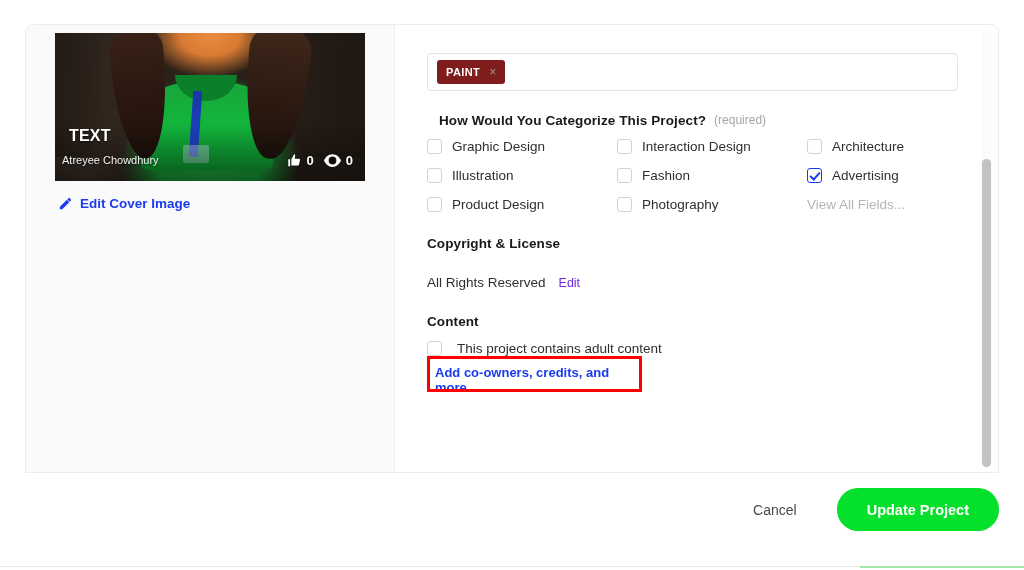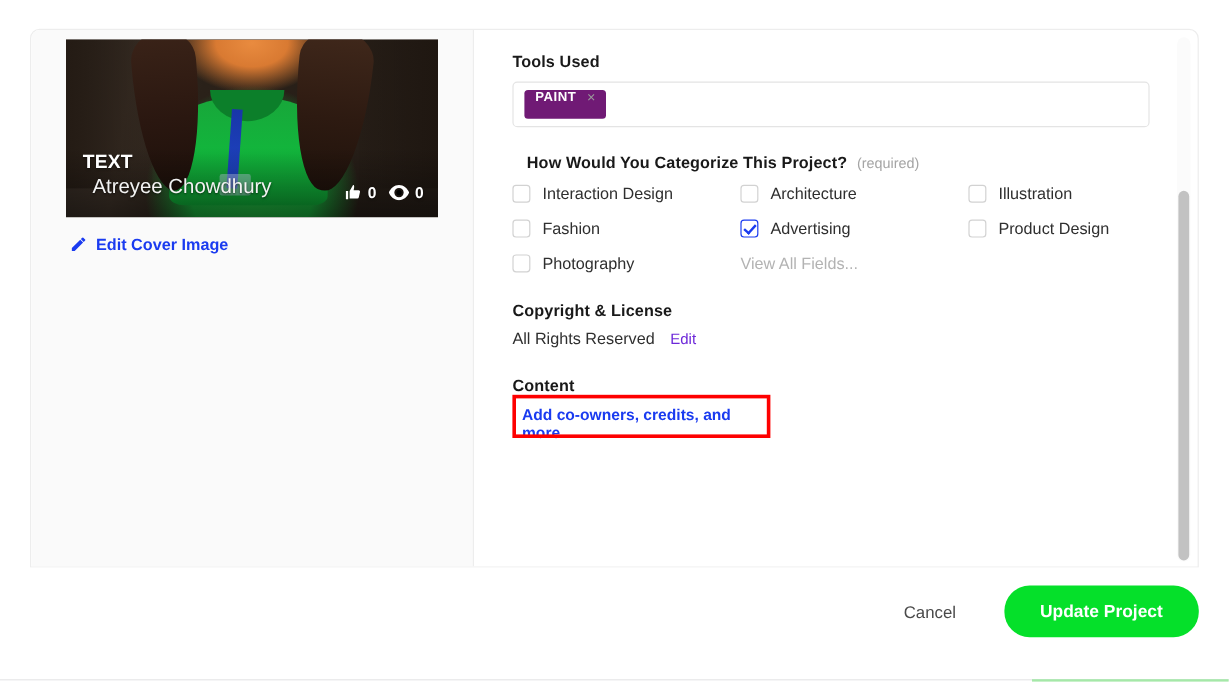--- a/index.html
+++ b/index.html
@@ -134,23 +134,23 @@
     position: absolute;
     left: 14px; bottom: 36px;
     color: #ffffff;
     font-size: 16px;
     font-weight: bold;
     letter-spacing: 0.2px;
     text-shadow: 0 1px 2px rgba(0,0,0,0.6);
   }
   .thumb-author {
     position: absolute;
-    left: 22px; bottom: 15px;
+    left: 7px; bottom: 15px;
     color: #f2f2f2;
-    font-size: 17px;
+    font-size: 11px;
     text-shadow: 0 1px 2px rgba(0,0,0,0.6);
   }
   .thumb-stats {
     position: absolute;
     right: 12px; bottom: 13px;
     display: flex;
     align-items: center;
     gap: 10px;
     color: #ffffff;
     font-size: 13px;
@@ -195,43 +195,44 @@
     border: 1px solid #e4e4e4;
     border-radius: 4px;
     background: #ffffff;
     display: flex;
     align-items: center;
     padding: 0 9px;
   }
 
   .tag {
     display: inline-flex;
+    align-items: center;
     gap: 9px;
     height: 24px;
     padding: 0 9px;
-    background: #701a75;
+    background: #7f1d1d;
     border-radius: 3px;
   }
   .tag-label {
     color: #ffffff;
     font-size: 11px;
     font-weight: bold;
     letter-spacing: 0.4px;
   }
   .tag-x {
     color: #9a9a9a;
     font-size: 12px;
     line-height: 1;
     cursor: pointer;
   }
 
   .cat-head {
     margin-top: 22px;
     display: flex;
-    align-items: flex-end;
+    align-items: flex-start;
     gap: 8px;
     padding-left: 12px;
   }
   .required {
     font-size: 12px;
     color: #a5a5a5;
   }
 
   .cat-grid {
     margin-top: 11px;
@@ -274,21 +275,21 @@
   }
   .view-all {
     font-size: 13.5px;
     color: #b3b3b3;
     cursor: pointer;
     align-self: center;
   }
 
   .copy-head { margin-top: 24px; }
   .copy-row {
-    margin-top: 9px;
+    margin-top: 24px;
     display: flex;
     align-items: baseline;
     gap: 13px;
   }
   .copy-value { font-size: 13.5px; color: #2f2f2f; }
   .copy-edit { font-size: 12.5px; color: #6d28d9; cursor: pointer; }
 
   .content-head { margin-top: 24px; }
   .adult-row { margin-top: 12px; }
   .adult-row .cb-label { margin-left: 5px; }
@@ -441,38 +442,41 @@
               <path d="M3 17.2V21h3.8L18 9.8 14.2 6 3 17.2zM20.7 7.1a1 1 0 0 0 0-1.4l-2.4-2.4a1 1 0 0 0-1.4 0l-1.9 1.9L18.8 9l1.9-1.9z"></path>
             </svg>
           </span>
           <span>Edit Cover Image</span>
         </div>
 
       </div>
 
       <div class="right-col">
 
-        <div class="section-label">Tools Used</div>
 
         <div class="tools-box">
           <span class="tag">
             <span class="tag-label">PAINT</span>
             <span class="tag-x">×</span>
           </span>
         </div>
 
         <div class="cat-head">
           <span class="section-label">How Would You Categorize This Project?</span>
           <span class="required">(required)</span>
         </div>
 
         <div class="cat-grid">
 
           <div class="cb-row">
             <span class="cb"></span>
+            <span class="cb-label">Graphic Design</span>
+          </div>
+          <div class="cb-row">
+            <span class="cb"></span>
             <span class="cb-label">Interaction Design</span>
           </div>
           <div class="cb-row">
             <span class="cb"></span>
             <span class="cb-label">Architecture</span>
           </div>
 
           <div class="cb-row">
             <span class="cb"></span>
             <span class="cb-label">Illustration</span>
@@ -498,20 +502,24 @@
 
         </div>
 
         <div class="section-label copy-head">Copyright &amp; License</div>
         <div class="copy-row">
           <span class="copy-value">All Rights Reserved</span>
           <span class="copy-edit">Edit</span>
         </div>
 
         <div class="section-label content-head">Content</div>
+        <div class="cb-row adult-row">
+          <span class="cb"></span>
+          <span class="cb-label">This project contains adult content</span>
+        </div>
 
         <div class="coowner-wrap">
           <span class="coowner-link">Add co-owners, credits, and more...</span>
           <span class="annot-box"></span>
         </div>
 
         <div class="scroll-track">
           <div class="scroll-thumb"></div>
         </div>
 

